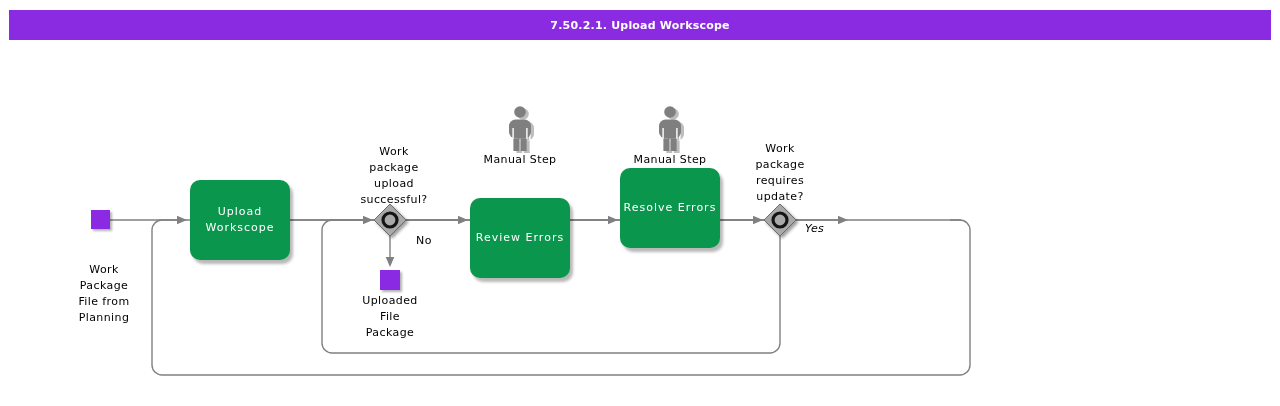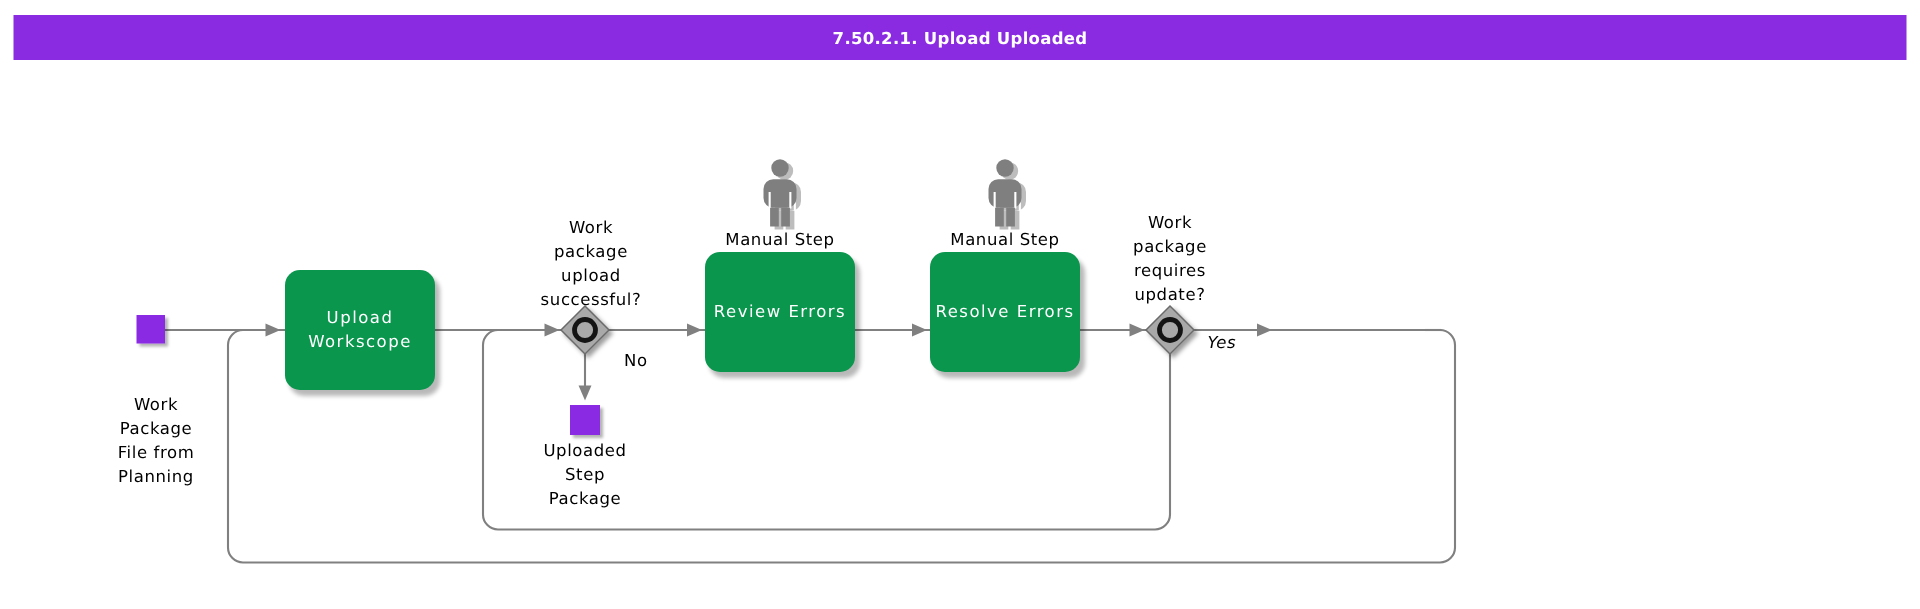--- a/index.html
+++ b/index.html
@@ -16,21 +16,21 @@
   }
   svg.layer { position:absolute; left:0; top:0; }
   .task {
     position:absolute; width:100px; height:80px; background:#0A964D;
     border-radius:10px; box-shadow:3px 4px 3px rgba(0,0,0,0.28);
     display:flex; align-items:center; justify-content:center;
     color:#ffffff; font-size:11px; letter-spacing:1px; line-height:16px;
     text-align:center; white-space:pre-line;
   }
   .task.upload  { left:190px; top:180px; }
-  .task.review  { left:470px; top:168px; }
+  .task.review  { left:470px; top:198px; }
   .task.resolve { left:620px; top:168px; }
   .task.update  { left:850px; top:180px; }
   .lbl {
     position:absolute; color:#000000; font-size:11px; letter-spacing:0.4px;
     line-height:16px; text-align:center; white-space:pre-line;
   }
   .lbl.centered { transform:translateX(-50%); }
   .lbl.start    { left:104px; top:262px; }
   .lbl.decision1{ left:394px; top:144px; }
   .lbl.no       { left:416px; top:233px; transform:none; }
@@ -39,21 +39,21 @@
   .lbl.manual2  { left:670px; top:152px; }
   .lbl.decision2{ left:780px; top:141px; }
   .lbl.yes      { left:805px; top:221px; transform:none;font-style:italic; }
 </style>
 </head>
 <body>
 
 <div class="canvas">
 
   <div class="titlebar">
-    <span>7.50.2.1. Upload Uploaded</span>
+    <span>7.50.2.1. Upload Workscope</span>
   </div>
 
   <svg class="layer" width="1280" height="406" viewBox="0 0 1280 406">
     <defs>
       <filter id="ds" x="-40%" y="-40%" width="200%" height="200%">
         <feDropShadow dx="2.2" dy="2.2" stdDeviation="1.4" flood-color="#000000" flood-opacity="0.38"></feDropShadow>
       </filter>
       <filter id="ds2" x="-40%" y="-40%" width="200%" height="200%">
         <feDropShadow dx="2" dy="2" stdDeviation="1" flood-color="#000000" flood-opacity="0.3"></feDropShadow>
       </filter>
@@ -125,21 +125,21 @@
   <div class="lbl centered start">Work
 Package
 File from
 Planning</div>
   <div class="lbl centered decision1">Work
 package
 upload
 successful?</div>
   <div class="lbl no">No</div>
   <div class="lbl centered uploaded">Uploaded
-Step
+File
 Package</div>
   <div class="lbl centered manual1">Manual Step</div>
   <div class="lbl centered manual2">Manual Step</div>
   <div class="lbl centered decision2">Work
 package
 requires
 update?</div>
   <div class="lbl yes">Yes</div>
 
 </div>

